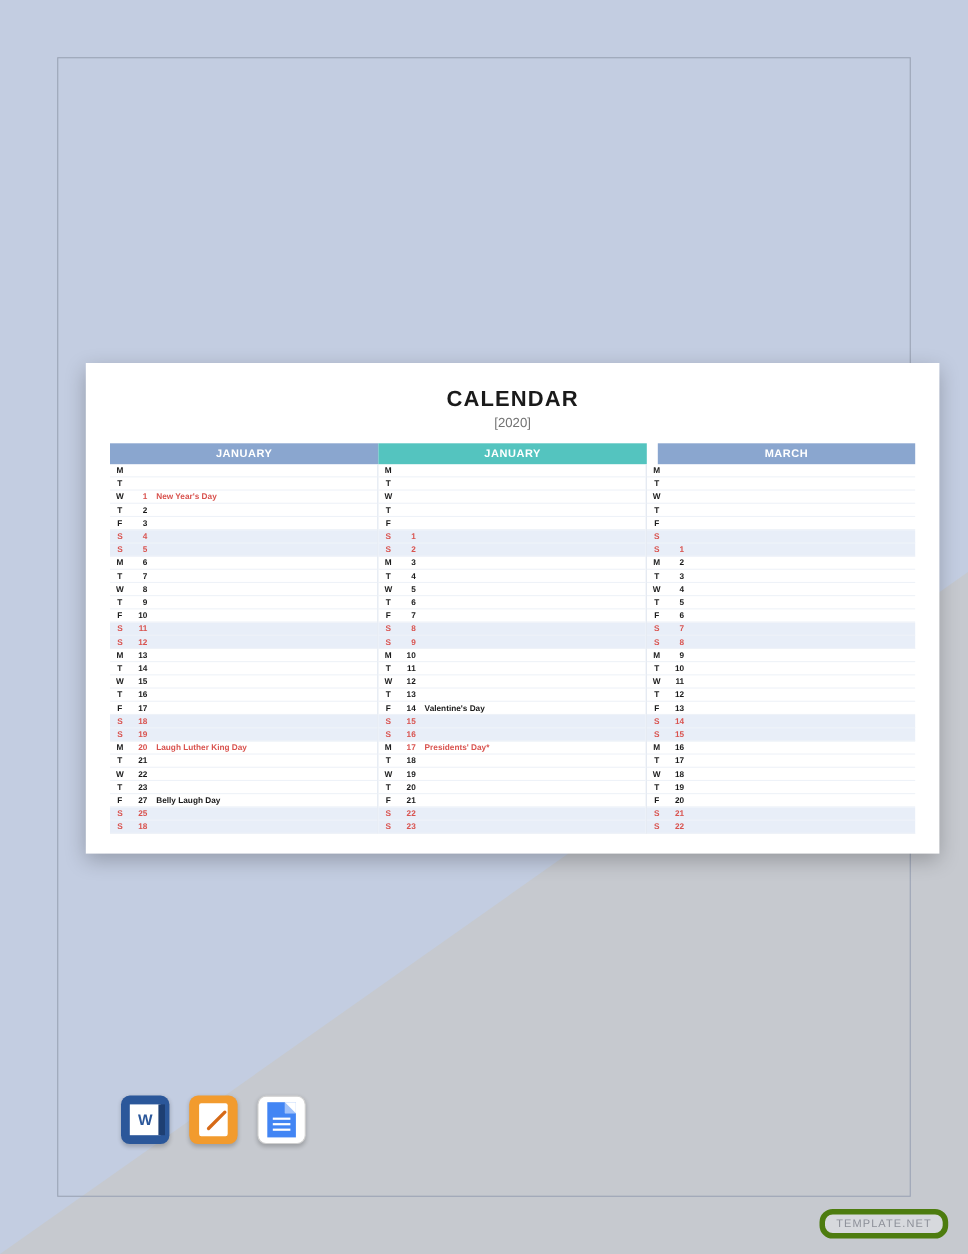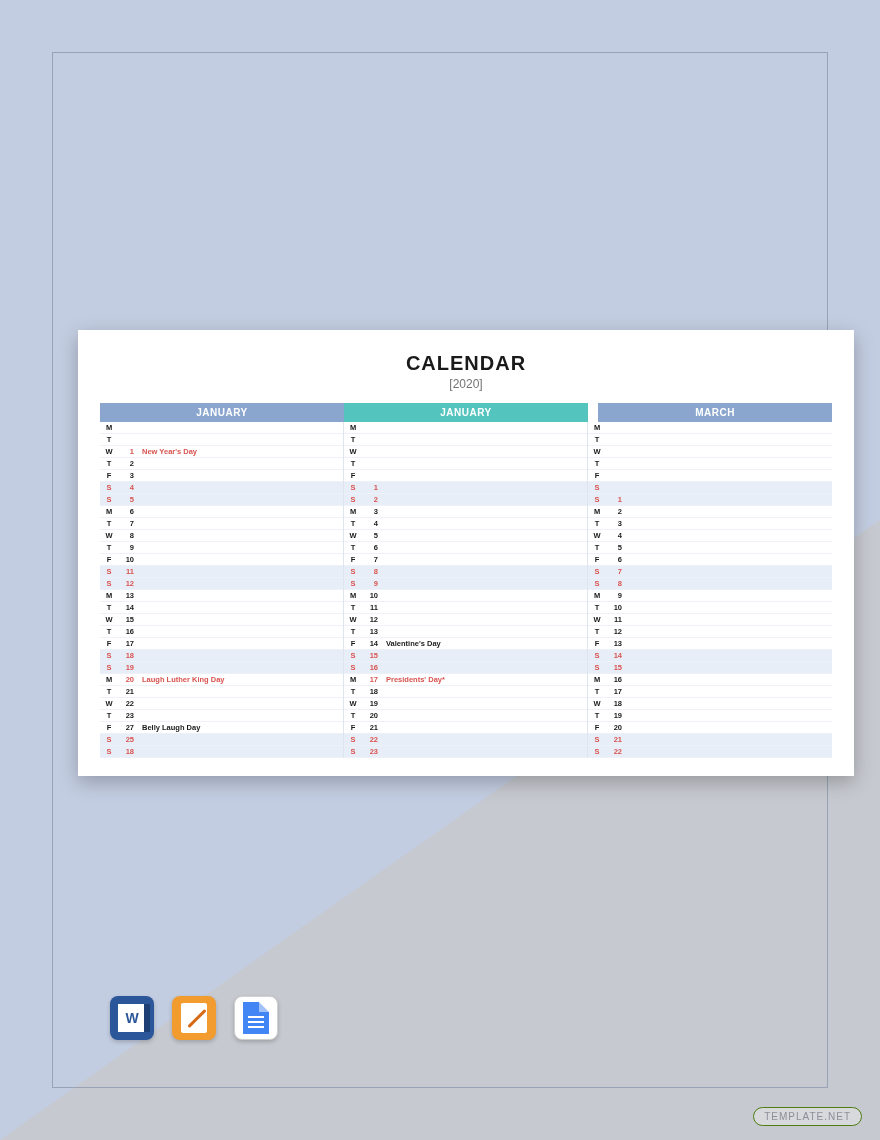--- a/index.html
+++ b/index.html
@@ -140,21 +140,21 @@
     position:absolute; bottom:6px; left:5px; right:5px;
   }
   .gdocs-lines span{display:block;height:2px;background:#fff;margin-top:3px;}
   
   .watermark {
     position:absolute;
     bottom:14px; right:18px;
     font-size:10px;
     letter-spacing:1px;
     color:#8c8f98;
-    border:1px solid #4d7c0f;
+    border:5px solid #4d7c0f;
     border-radius:12px;
     padding:3px 10px;
     background:rgba(255,255,255,0.3);
   }
 </style>
 </head>
 <body>
 
 <div class="bg-diagonal"></div>
 <div class="frame"></div>

